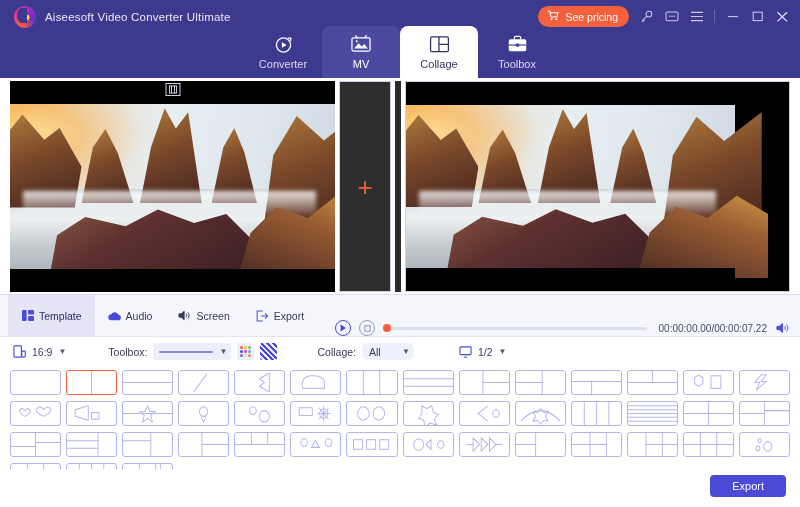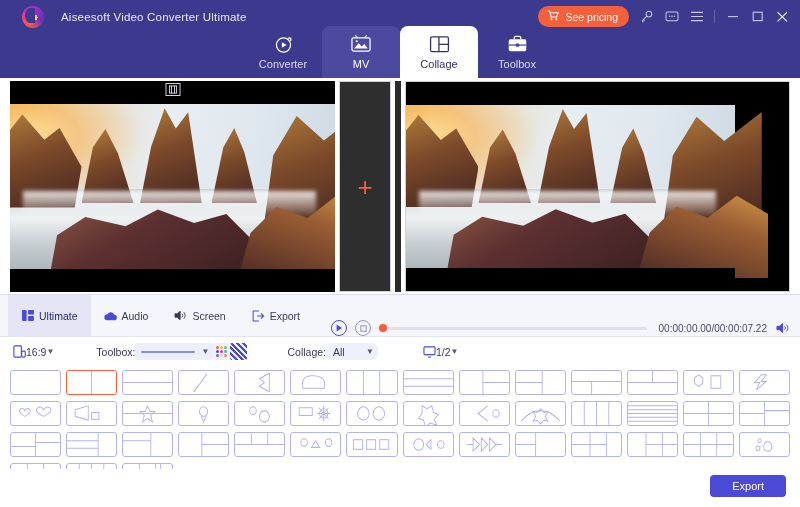--- a/index.html
+++ b/index.html
@@ -17,22 +17,22 @@
   }
 
   
   .header {
     position: relative;
     height: 78px;
     background: #3b3a8f;
     flex: 0 0 78px;
   }
   .brand {
-    position: absolute; left: 22px; top: 6px;
-    display: flex; align-items: center; gap: 17px;
+    position: absolute; left: 14px; top: 6px;
+    display: flex; align-items: center; gap: 9px;
   }
   .logo-mark {
     width: 22px; height: 22px; border-radius: 50%;
     background:
       radial-gradient(circle at 58% 52%, #ffcb45 0 16%, rgba(255,203,69,0) 17%),
       conic-gradient(from 200deg, #ff5a3c, #e4379b, #9d2fc4, #6a2fbe, #ff5a3c);
     position: relative;
   }
   .logo-mark::after {
     content: ""; position: absolute; left: 3px; top: 2px;
@@ -180,21 +180,21 @@
   }
   .time { font-size: 10px; color: #4a4a70; white-space: nowrap; }
   .vol { width: 15px; height: 13px; color: #4b4ad6; display:flex; align-items:center; justify-content:center; cursor: pointer; }
 
   
   .optrow {
     flex: 0 0 29px; background: #ffffff;
     display: flex; align-items: center; padding: 0 12px;
     font-size: 10.5px; color: #3a3a55;
   }
-  .opt-group { display: flex; align-items: center; }
+  .opt-group { display: flex; align-items: center; gap: 6px; }
   .ratio-ico { width: 14px; height: 14px; color: #4b4ad6; display:flex; align-items:center; justify-content:center; }
   .caret { font-size: 8px; color: #55556f; cursor: pointer; }
   .label { color: #3a3a55; }
   .line-select {
     width: 78px; height: 17px; background: #edeefb; border-radius: 2px;
     display: flex; align-items: center; justify-content: space-between;
     padding: 0 4px 0 6px; cursor: pointer;
   }
   .line-sample { width: 54px; height: 2px; background: #8d8dd8; border-radius: 1px; }
   .sw-btn {
@@ -409,21 +409,21 @@
     <div class="tool-tabs">
 
       <div class="tool-tab active">
         <span class="tool-ico">
           <svg width="12" height="11" viewBox="0 0 13 12" fill="#4b4ad6">
             <rect x="0" y="0" width="5" height="12" rx="1"></rect>
             <rect x="6.6" y="0" width="6.4" height="5" rx="1"></rect>
             <rect x="6.6" y="6.6" width="6.4" height="5.4" rx="1"></rect>
           </svg>
         </span>
-        <span>Ultimate</span>
+        <span>Template</span>
       </div>
 
       <div class="tool-tab">
         <span class="tool-ico">
           <svg width="13" height="10" viewBox="0 0 14 11" fill="#4b4ad6">
             <path d="M3.4 10.2h7.4a3 3 0 0 0 .3-6 4 4 0 0 0-7.5-.6A2.8 2.8 0 0 0 3.4 10.2z"></path>
           </svg>
         </span>
         <span>Audio</span>
       </div>

